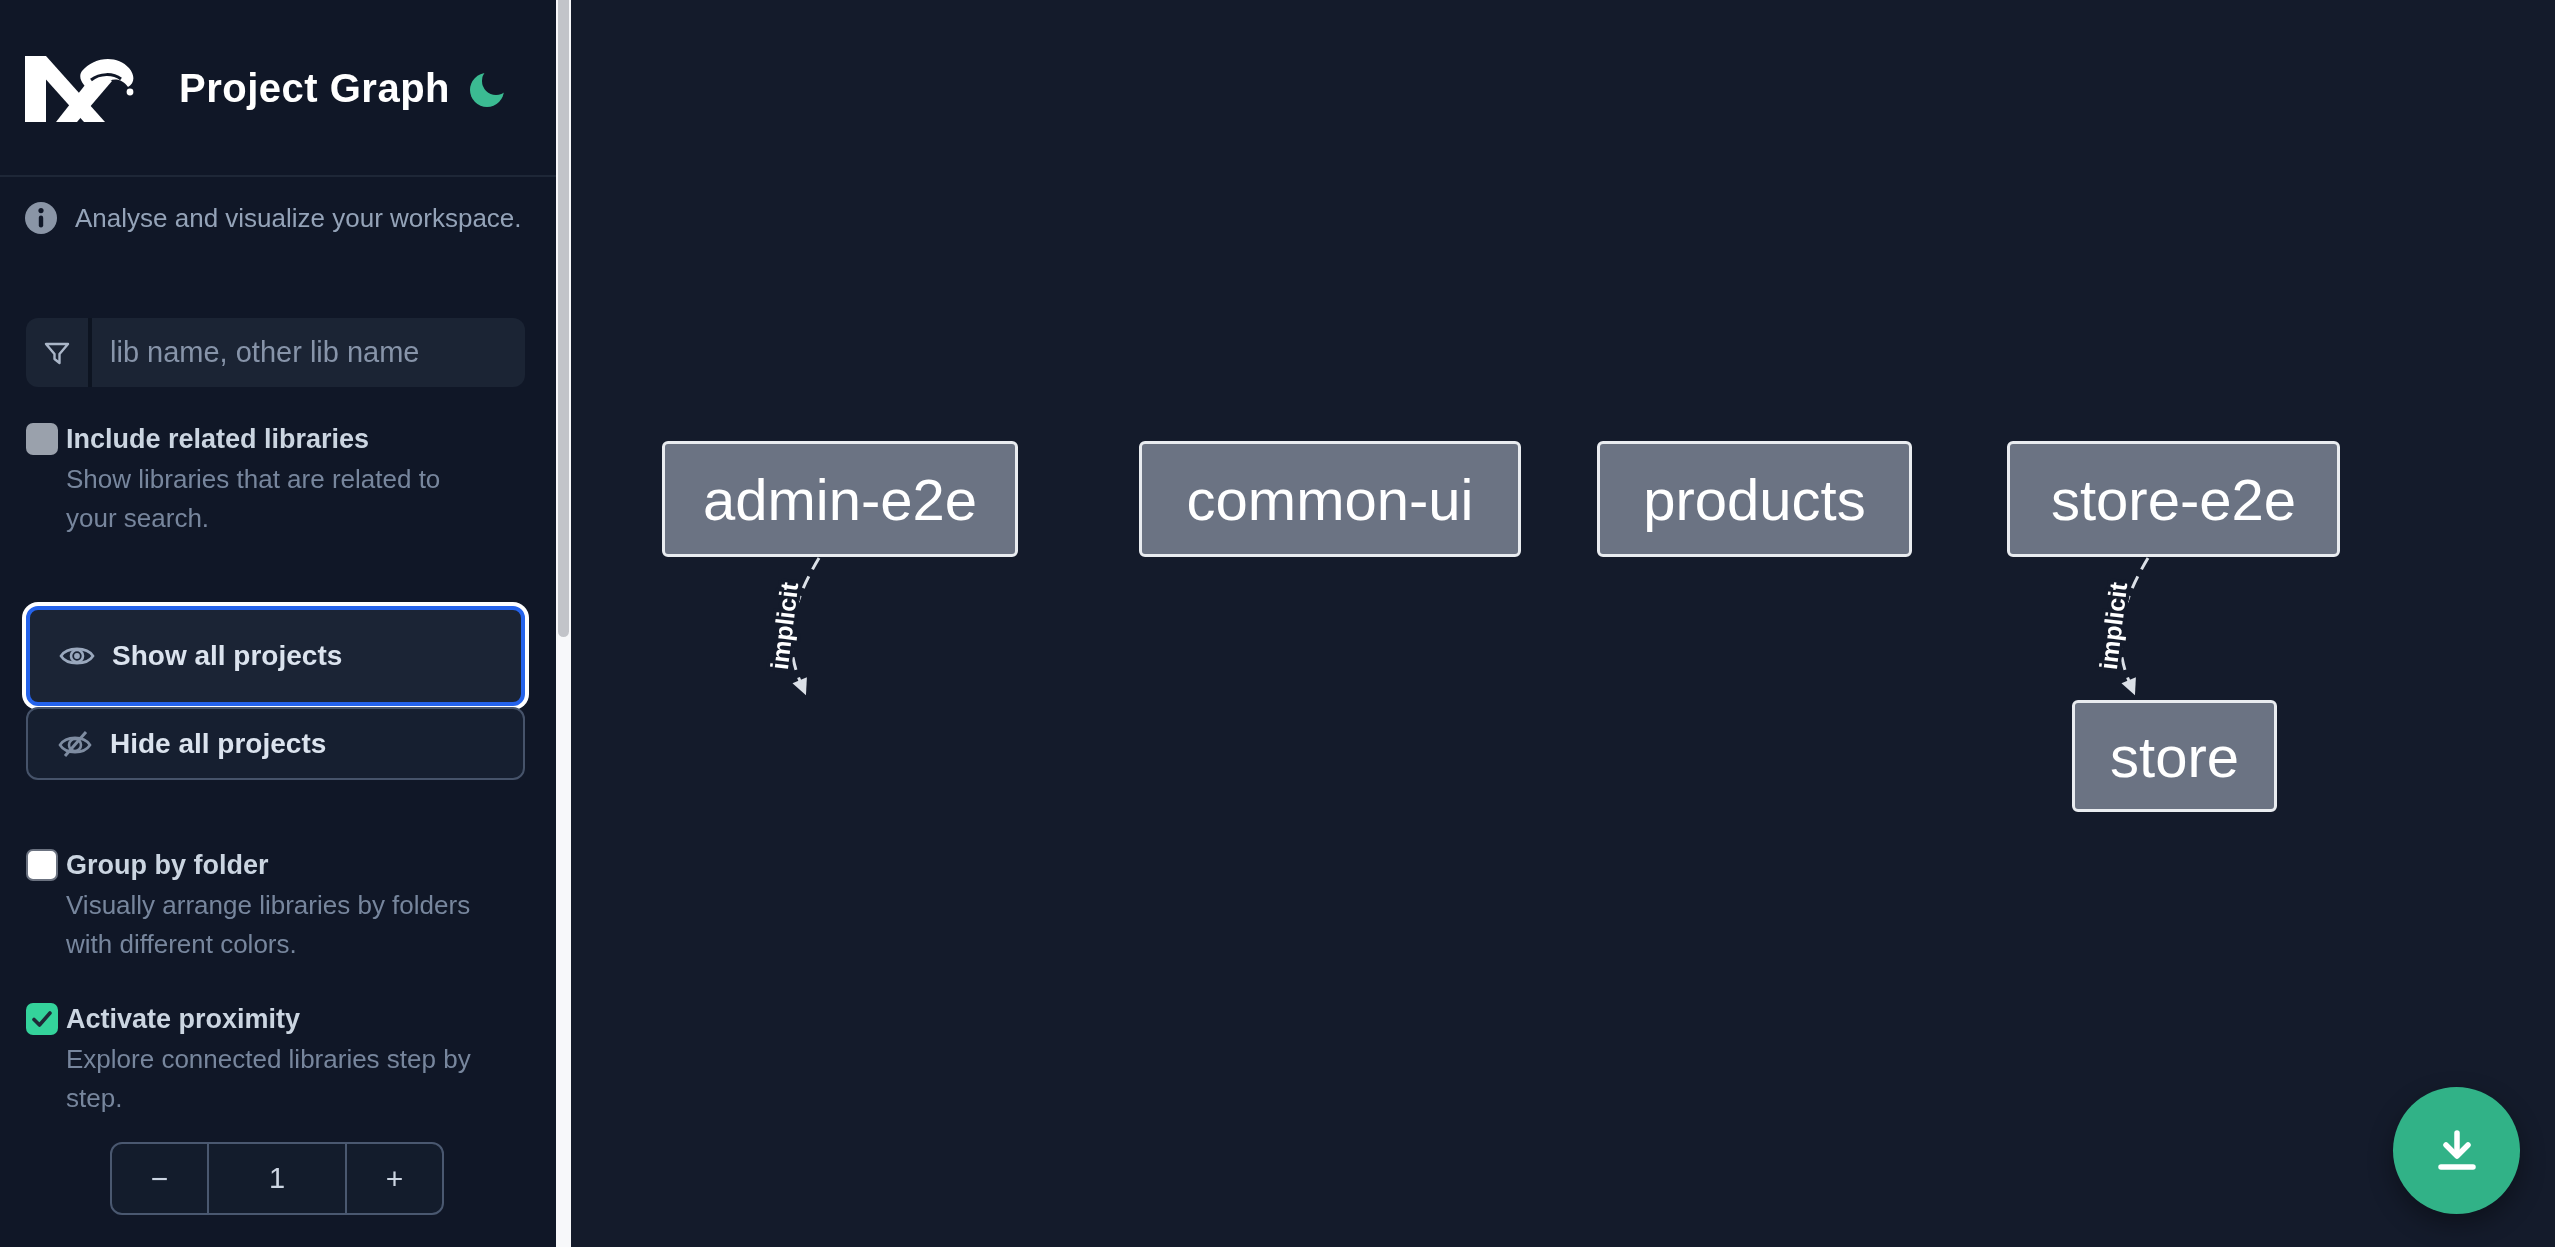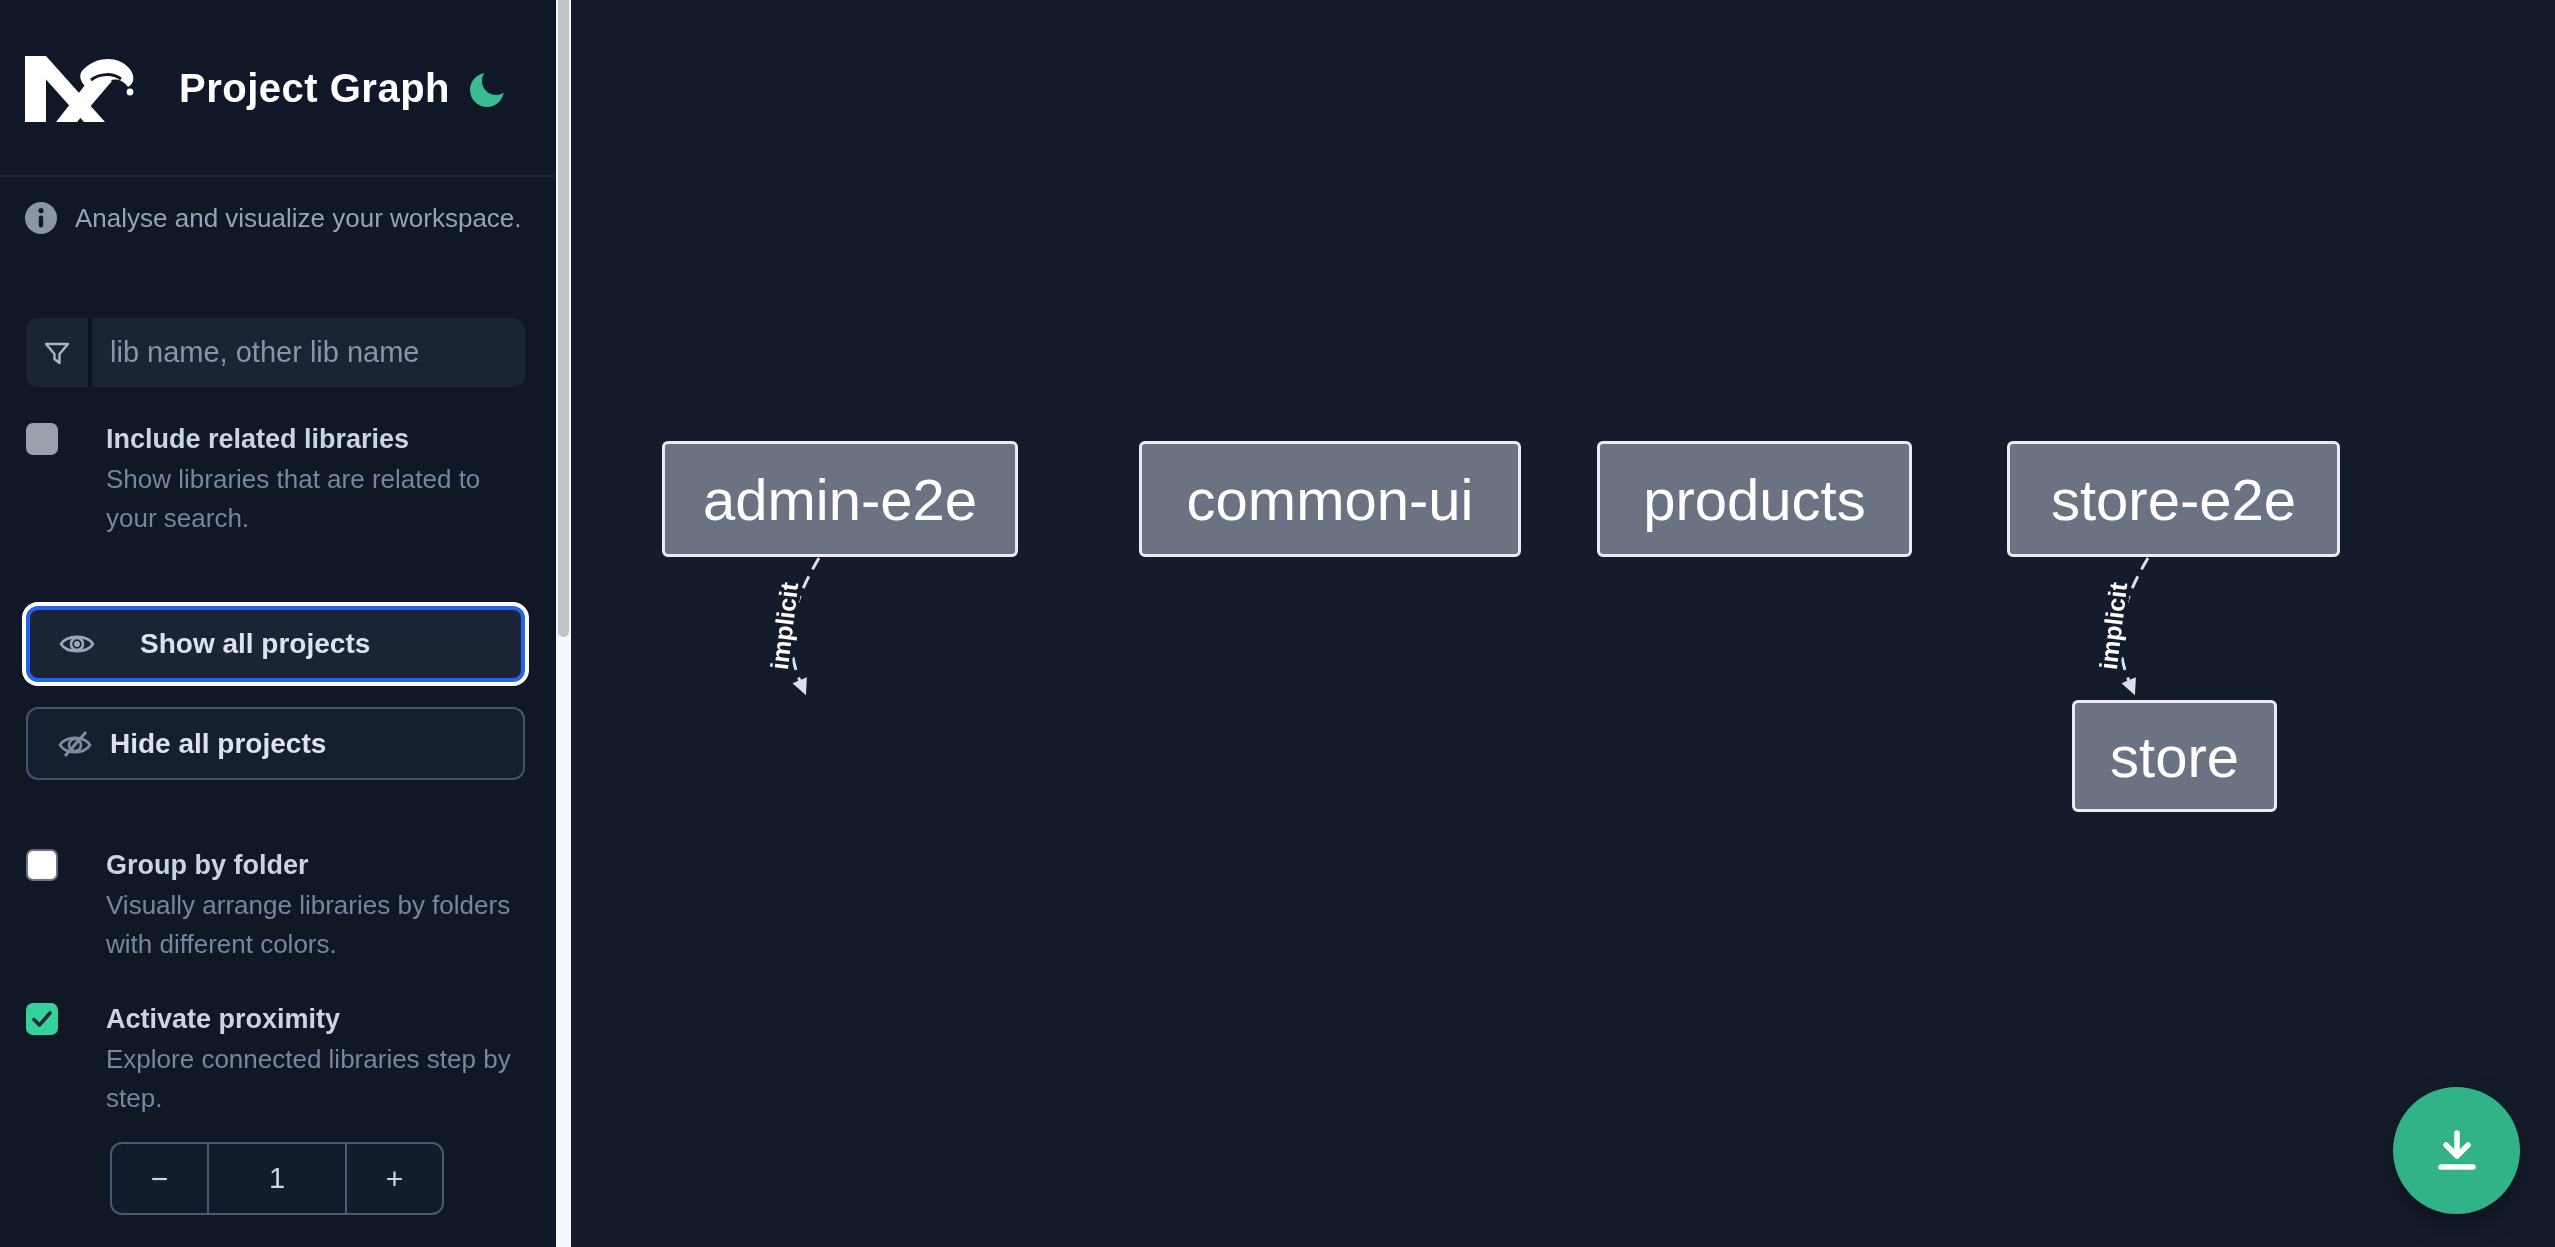--- a/index.html
+++ b/index.html
@@ -29,29 +29,29 @@
   .search input { flex:1; background:transparent; border:none; outline:none;
                   padding:0 18px; font-size:29px; color:#5eead4;
                   font-family:"Liberation Sans", sans-serif; }
   .search input::placeholder { color:#8794a9; }
 
   .toggle-row { position:absolute; left:26px; width:500px; }
   .cbx { position:absolute; left:0; top:2px; width:32px; height:32px; border-radius:7px; }
   .cbx.gray  { background:#9aa1ac; }
   .cbx.white { background:#ffffff; border:2px solid #6b7280; }
   .cbx.green { background:#34d39b; display:flex; align-items:center; justify-content:center; }
-  .toggle-texts { margin-left:80px; }
+  .toggle-texts { margin-left:40px; }
   .toggle-label { font-size:27px; font-weight:700; color:#cbd5e1; line-height:36px; }
   .toggle-desc  { font-size:26px; color:#77869d; line-height:39px; width:432px; margin-top:3px; }
 
   .sb-btn { position:absolute; left:26px; width:499px; display:flex; align-items:center;
             border-radius:12px; cursor:pointer; font-family:"Liberation Sans", sans-serif; }
   .sb-btn .btn-label { font-size:28px; font-weight:600; color:#dbe3ee; }
-  .btn-show { top:606px; height:76px; background:#1b2435; border:4px solid #2563eb;
-              box-shadow:0 0 0 4px #ffffff;gap:28px; }
+  .btn-show { top:606px; height:100px; background:#1b2435; border:4px solid #2563eb;
+              box-shadow:0 0 0 4px #ffffff; }
   .btn-hide { top:707px; height:73px; background:#161f30; border:2px solid #46536a; }
   .btn-ic { width:38px; height:28px; margin:0 16px 0 28px; display:flex; align-items:center; }
 
   .stepper { position:absolute; left:110px; top:1142px; width:334px; height:73px;
              display:flex; border:2px solid #4a5870; border-radius:12px;
              background:#131c2c; overflow:hidden; }
   .stepper > * { display:flex; align-items:center; justify-content:center;
                  color:#ccd5e2; font-size:30px; background:transparent; border:none;
                  font-family:"Liberation Sans", sans-serif; }
   .step-dec { width:97px; border-right:2px solid #4a5870; cursor:pointer; }

